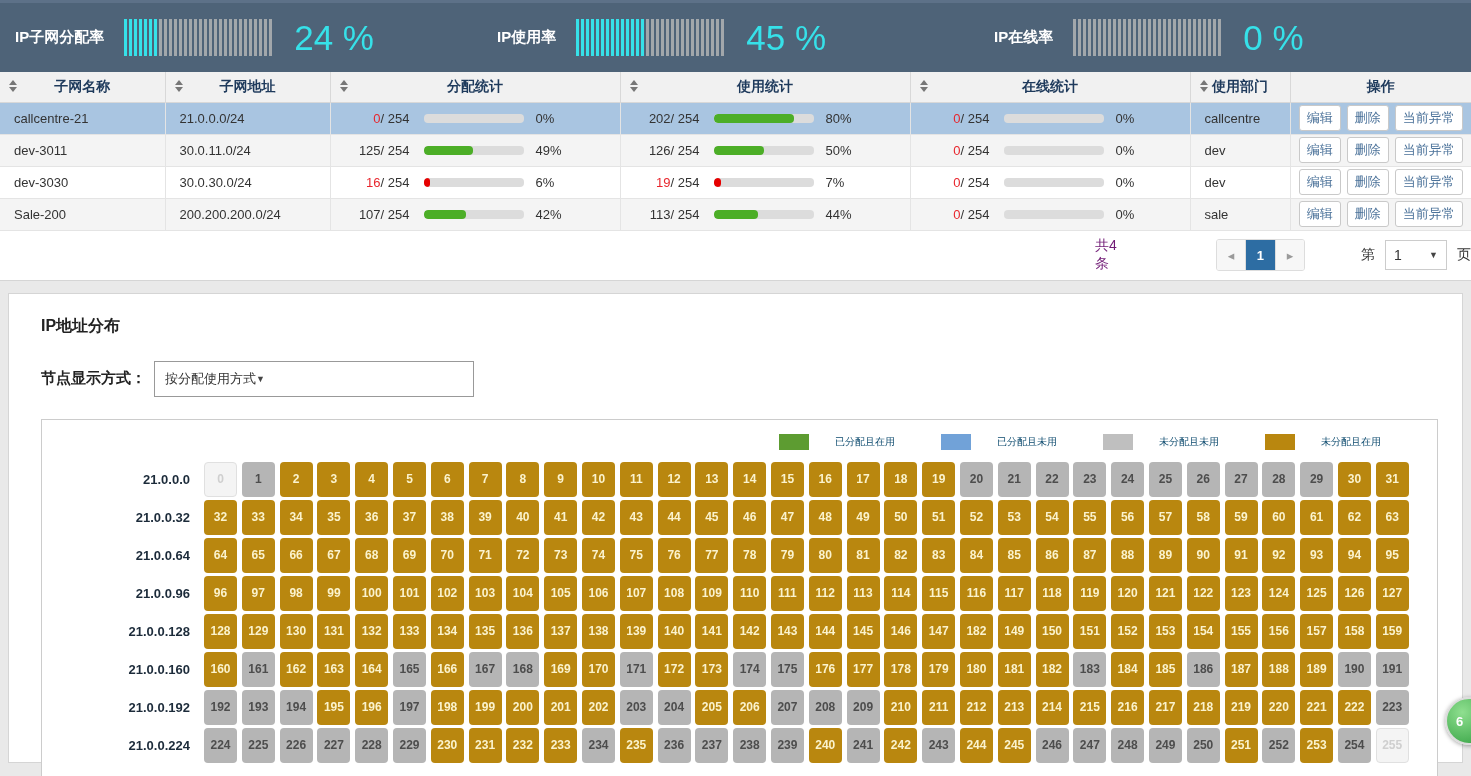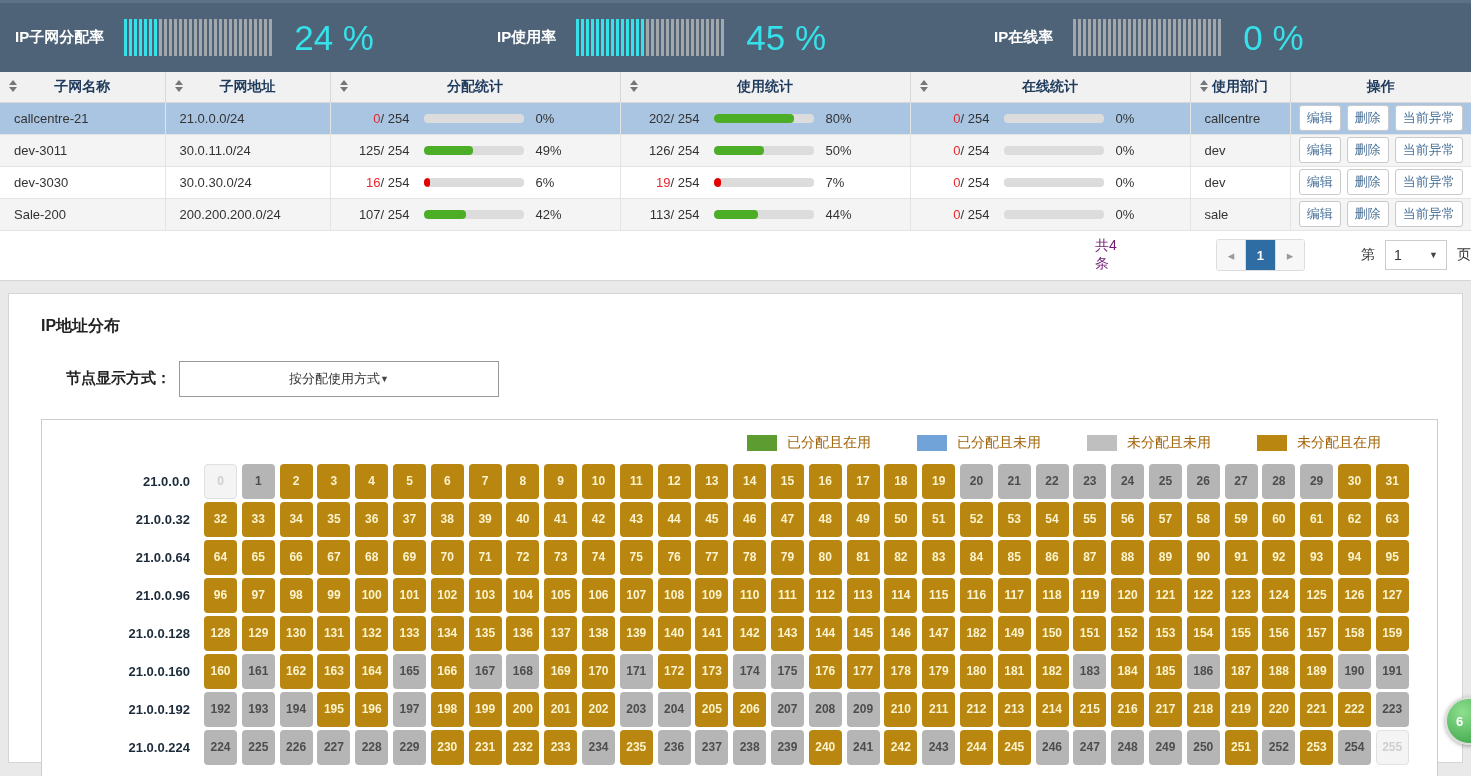--- a/index.html
+++ b/index.html
@@ -64,29 +64,29 @@
   .jump { display:flex; align-items:center; margin-left:56px; }
   .jump .sel { width:62px; height:30px; border:1px solid #ccc; background:#fff; margin:0 10px;
                display:flex; align-items:center; justify-content:space-between; padding:0 8px; cursor:pointer; }
   .caret { font-size:9px; color:#444; }
 
   
   .panel { margin:12px 8px 0 8px; background:#fff; border:1px solid #d5d5d5;
            height:470px; padding-top:22px; }
   .p-title { margin-left:32px; font-size:16px; font-weight:bold; color:#222; }
   .mode-row { display:flex; align-items:center; margin:24px 0 0 32px; }
-  .mode-label { font-size:15px; font-weight:bold; color:#222;margin-left:25px; }
+  .mode-label { font-size:15px; font-weight:bold; color:#222; }
   .mode-select { width:320px; height:36px; border:1px solid #999; background:#fff; margin-left:8px;
-                 display:flex; align-items:center; justify-content:center; padding:0 10px;
+                 display:flex; align-items:center; justify-content:flex-start; padding:0 10px;
                  font-size:13px; color:#333; cursor:pointer; }
   .grid-box { margin:22px 24px 0 32px; border:1px solid #ccc; height:400px; background:#fff; }
   .legend { display:flex; justify-content:flex-end; padding:14px 56px 0 0; }
   .leg-item { display:flex; align-items:center; margin-left:46px; }
   .swatch { width:30px; height:16px; margin-right:10px; }
-  .leg-label { font-size:14px; color:#a16207; }
+  .leg-label { font-size:10px; color:#0c4a6e;margin-left:16px; }
   .grid { margin-top:12px; }
   .grow { display:flex; align-items:center; margin-bottom:3px; }
   .rlabel { width:148px; text-align:right; margin-right:14px; font-weight:bold;
             font-size:13px; color:#1c2b3a; }
   .cells { display:flex; gap:4.8px; }
   .cell { width:33px; height:35px; border-radius:4px; display:flex; align-items:center;
           justify-content:center; font-size:12px; font-weight:bold; cursor:pointer; }
   .cell.O { background:#b9870f; color:#fbf3cd; }
   .cell.G { background:#b5b5b5; color:#4d4d4d; }
   .cell.D { background:#f4f4f4; border:1px solid #e0e0e0; color:#cfcfcf; cursor:default; }

